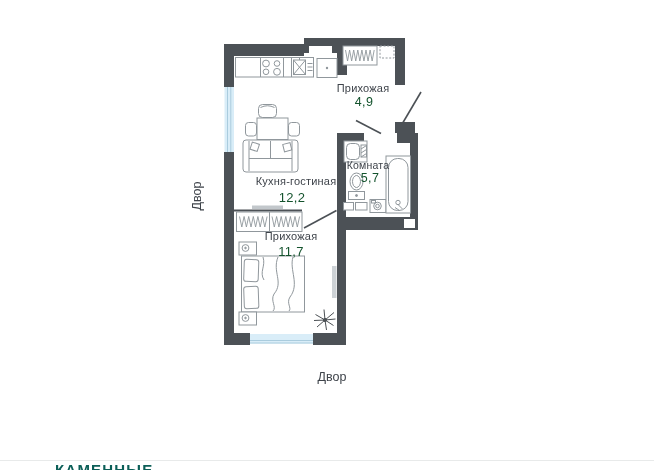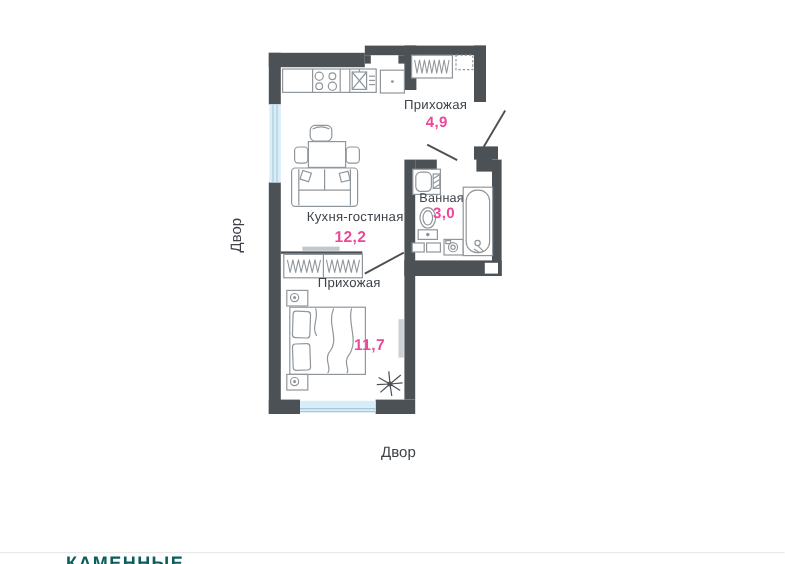--- a/index.html
+++ b/index.html
@@ -7,21 +7,21 @@
     position:relative;width:654px;height:470px;background:#ffffff;
     overflow:hidden;font-family:"Liberation Sans","DejaVu Sans",sans-serif;
   }
   #plan-svg{position:absolute;left:0;top:0;}
   .lbl{
     position:absolute;transform:translate(-50%,-50%);
     white-space:nowrap;color:#3e434a;font-size:11px;letter-spacing:.2px;
   }
   .area{
     position:absolute;transform:translate(-50%,-50%);
-    white-space:nowrap;color:#ec4899;font-size:13px;font-weight:bold;letter-spacing:.3px;
+    white-space:nowrap;color:#14532d;font-size:13px;font-weight:normal;letter-spacing:.3px;
   }
   .ctx{
     position:absolute;transform:translate(-50%,-50%);
     white-space:nowrap;color:#3e434a;font-size:12.5px;
   }
   .ctx.vert{transform:translate(-50%,-50%) rotate(-90deg);}
   #footer-divider{position:absolute;left:0;top:460px;width:654px;height:1px;background:#e8eaea;}
   #brand-logo{
     position:absolute;left:55px;top:462px;color:#0c5f58;
     font-size:15px;font-weight:800;letter-spacing:1.2px;line-height:1;
@@ -195,28 +195,28 @@
       <path fill="none" stroke-width="0.9" stroke-linejoin="round" d="M 345.5 50 l2.05 11 l2.05 -11 l2.05 11 l2.05 -11 l2.05 11 l2.05 -11 l2.05 11 l2.05 -11 l2.05 11 l2.05 -11 l2.05 11 l2.05 -11 l2.05 11 l2.05 -11"></path>
     </g>
     <g>
       <rect x="380" y="46" width="14" height="12" fill="#ffffff" stroke="#90979c" stroke-width="1" stroke-dasharray="2 1.6"></rect>
     </g>
   </svg>
 
   <div class="lbl" style="left:363px;top:88px;">Прихожая</div>
   <div class="area" style="left:364px;top:102px;font-size:12.5px;">4,9</div>
 
-  <div class="lbl" style="left:368px;top:165px;font-size:10.5px;">Ванная</div>
-  <div class="area" style="left:370px;top:178px;font-size:12.5px;">3,0</div>
+  <div class="lbl" style="left:368px;top:165px;font-size:10.5px;">Комната</div>
+  <div class="area" style="left:370px;top:178px;font-size:12.5px;">5,7</div>
 
   <div class="lbl" style="left:296px;top:181px;">Кухня-гостиная</div>
   <div class="area" style="left:292px;top:197px;">12,2</div>
 
   <div class="lbl" style="left:291px;top:236px;">Прихожая</div>
-  <div class="area" style="left:308px;top:251px;margin-top:36px;">11,7</div>
+  <div class="area" style="left:291px;top:251px;">11,7</div>
 
   <div class="ctx vert" style="left:197px;top:196px;">Двор</div>
   <div class="ctx" style="left:332px;top:377px;">Двор</div>
 
   <div id="footer-divider"></div>
   <div id="brand-logo">КАМЕННЫЕ</div>
 
 </div>
 
 </body></html>

